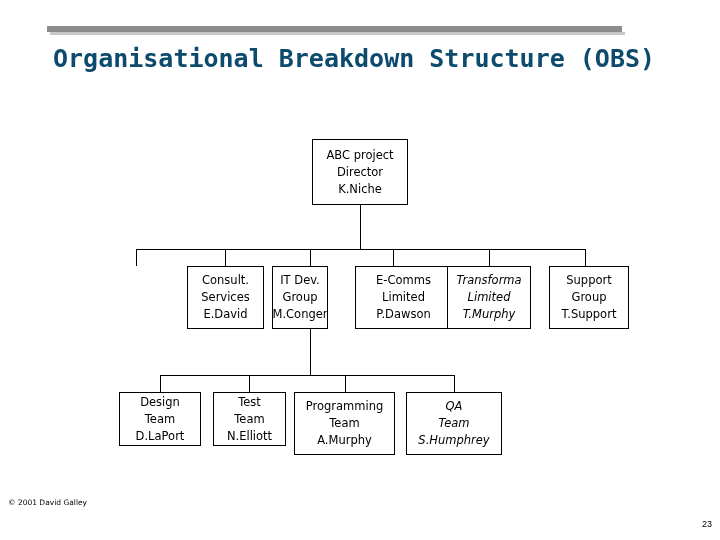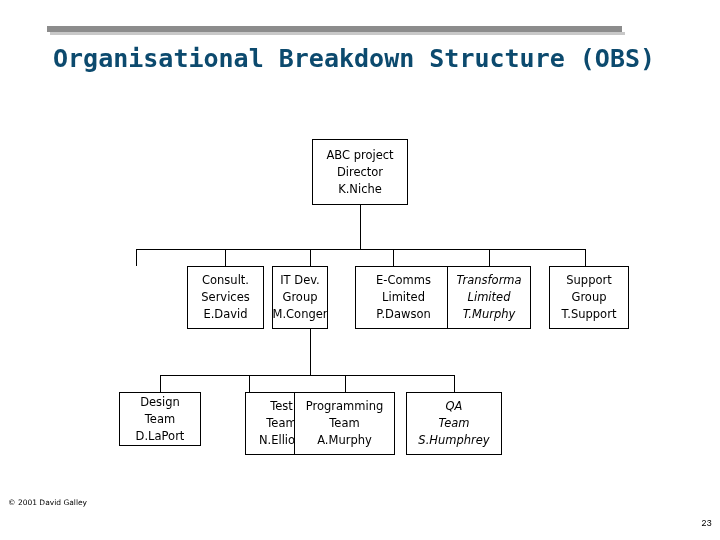--- a/index.html
+++ b/index.html
@@ -82,21 +82,21 @@
     top: 498px;
     font-family: "DejaVu Sans", sans-serif;
     font-size: 7.5px;
     color: #000000;
     white-space: nowrap;
   }
   .footer-right {
     position: absolute;
     right: 8px;
     top: 519px;
-    font-family: Liberation Mono, monospace;
+    font-family: Liberation Sans, sans-serif;
     font-size: 9px;
     color: #000000;
     text-align: center;
   }
 </style>
 </head>
 <body>
 
 <div class="slide">
 
@@ -159,21 +159,21 @@
   <div class="conn v" style="left:249px; top:375px; height:17px;"></div>
   <div class="conn v" style="left:345px; top:375px; height:17px;"></div>
   <div class="conn v" style="left:454px; top:375px; height:17px;"></div>
 
   <div class="node" style="left:119px; top:392px; width:82px; height:54px;">
     <span class="ln">Design</span>
     <span class="ln">Team</span>
     <span class="ln">D.LaPort</span>
   </div>
 
-  <div class="node" style="left:213px; top:392px; width:73px; height:63px;margin-left:32px;">
+  <div class="node" style="left:213px; top:392px; width:73px; height:54px;">
     <span class="ln">Test</span>
     <span class="ln">Team</span>
     <span class="ln">N.Elliott</span>
   </div>
 
   <div class="node" style="left:294px; top:392px; width:101px; height:63px;align-items:center;">
     <span class="ln">Programming</span>
     <span class="ln">Team</span>
     <span class="ln">A.Murphy</span>
   </div>

